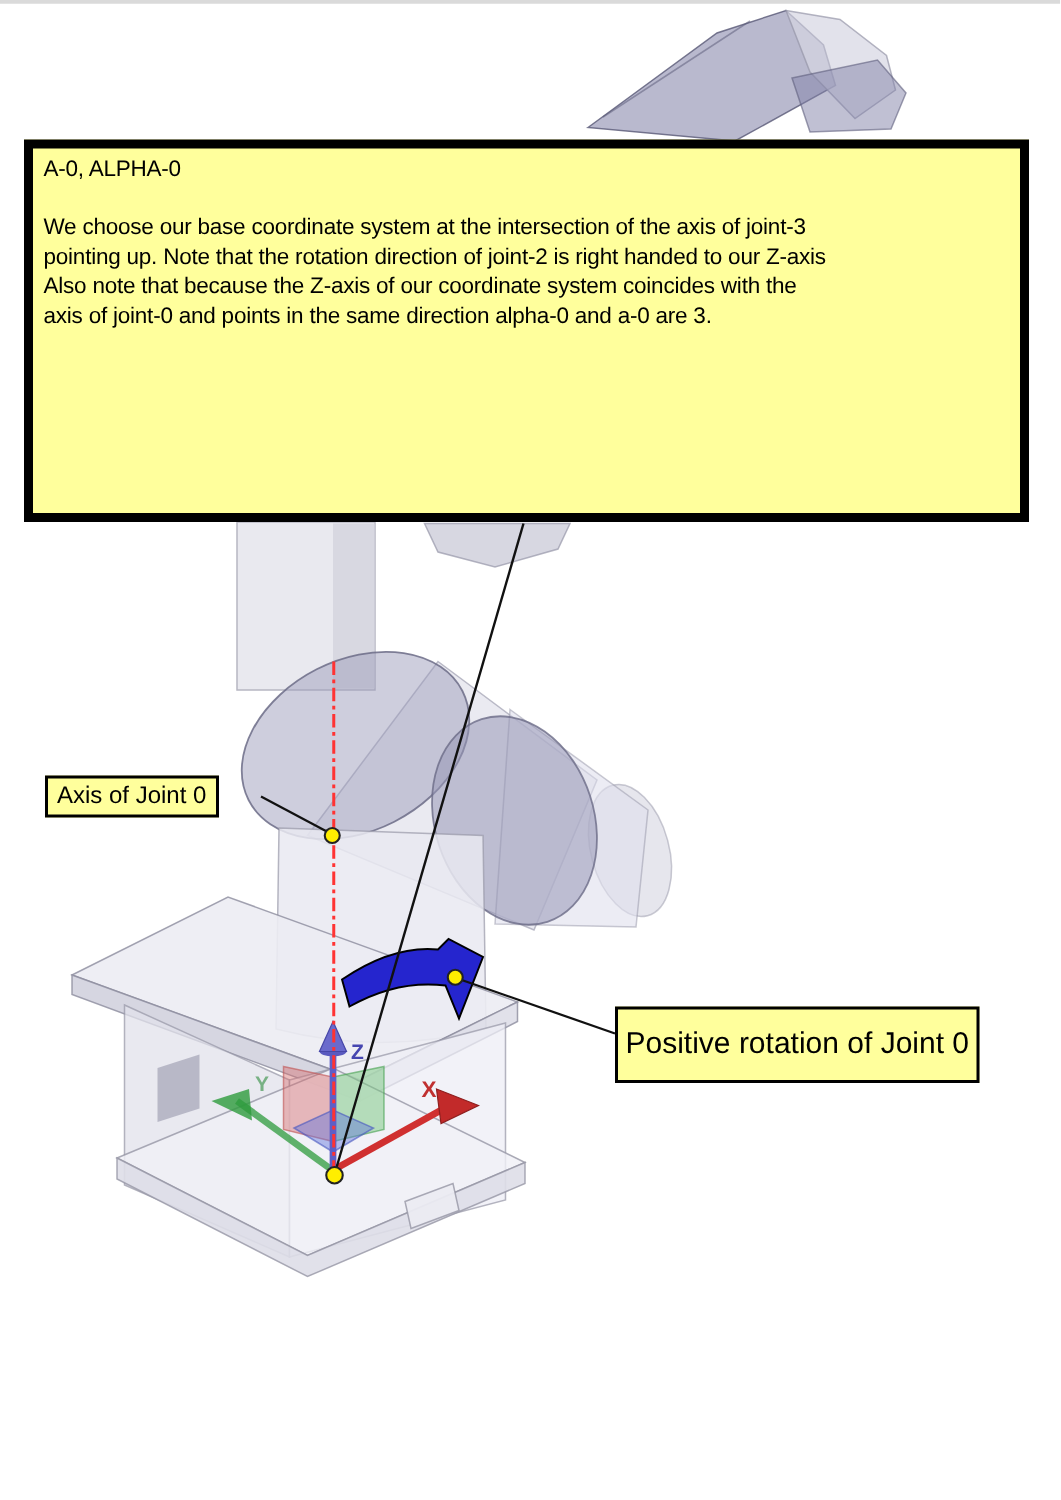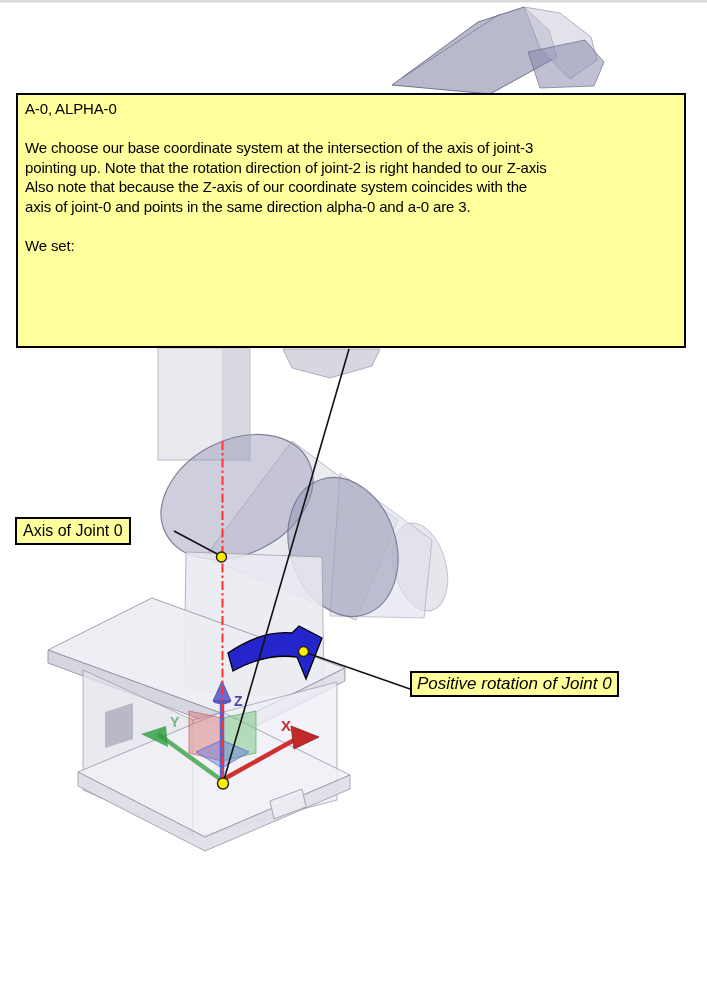--- a/index.html
+++ b/index.html
@@ -4,33 +4,33 @@
 <style>
   html,body{margin:0;padding:0;background:#fff;}
   #stage{
     position:relative;width:707px;height:1000px;background:#ffffff;
     overflow:hidden;font-family:"Liberation Sans",sans-serif;
   }
   #scene{position:absolute;left:0;top:0;width:707px;height:1000px;}
   
   .note-box{
     position:absolute;left:16px;top:93px;width:670px;height:255px;
-    box-sizing:border-box;border:2px solid #000000;background:#FFFF9C;
+    box-sizing:border-box;border:6px solid #000000;background:#FFFF9C;
     padding:4px 0 0 7px;font-size:15px;letter-spacing:-0.15px;
     line-height:19.5px;color:#000;overflow:hidden;white-space:nowrap;
   }
   .note-box .ln{height:19.5px;white-space:nowrap;}
   .note-box .spacer{height:19.5px;}
   
   .callout{
     position:absolute;box-sizing:border-box;border:2px solid #000;
     background:#FFFF9C;color:#000;white-space:nowrap;display:inline-block;
   }
-  .callout.axis{left:15px;top:517px;font-size:16px;padding:3px 6px;}
-  .callout.rotation{left:410px;top:671px;font-size:17px;padding:1px 5px;font-style:italic;}
+  .callout.axis{left:30px;top:517px;font-size:16px;padding:3px 6px;}
+  .callout.rotation{left:410px;top:671px;font-size:20px;padding:12px 5px;}
 </style>
 </head>
 <body>
 
 <div id="stage">
 
   <svg id="scene" viewBox="0 0 707 1000">
 
     <rect x="0" y="0" width="707" height="2.5" fill="#DADADA"></rect>
 
@@ -107,19 +107,18 @@
   </svg>
 
   <div class="note-box">
     <div class="ln">A-0, ALPHA-0</div>
     <div class="spacer"></div>
     <div class="ln">We choose our base coordinate system at the intersection of the axis of joint-3</div>
     <div class="ln">pointing up. Note that the rotation direction of joint-2 is right handed to our Z-axis</div>
     <div class="ln">Also note that because the Z-axis of our coordinate system coincides with the</div>
     <div class="ln">axis of joint-0 and points in the same direction alpha-0 and a-0 are 3.</div>
     <div class="spacer"></div>
-    <div class="ln">We set:</div>
   </div>
 
   <div class="callout axis">Axis of Joint 0</div>
   <div class="callout rotation">Positive rotation of Joint 0</div>
 
 </div>
 
 </body></html>

